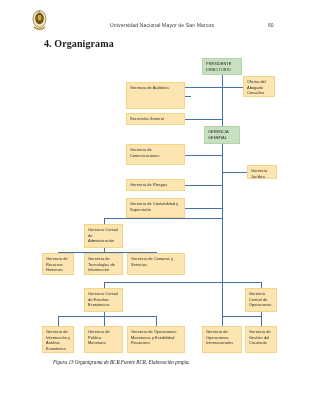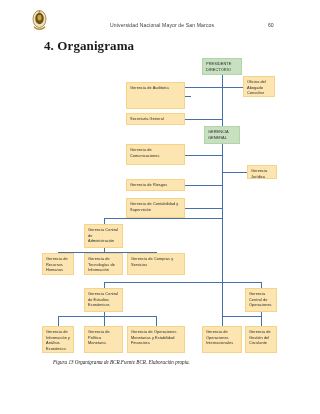--- a/index.html
+++ b/index.html
@@ -44,21 +44,21 @@
     position: absolute;
     left: 31px; top: 9px;
     width: 17px; height: 22px;
   }
 
   .section-title {
     position: absolute;
     left: 44px; top: 38px;
     font-family: "Liberation Serif", serif;
     font-weight: bold;
-    font-size: 13px;
+    font-size: 10px;
     color: #1b1b1b;
     letter-spacing: 0.1px;
   }
 
   
   #chart {
     position: absolute;
     left: 0; top: 55px;
     width: 320px; height: 300px;
   }

